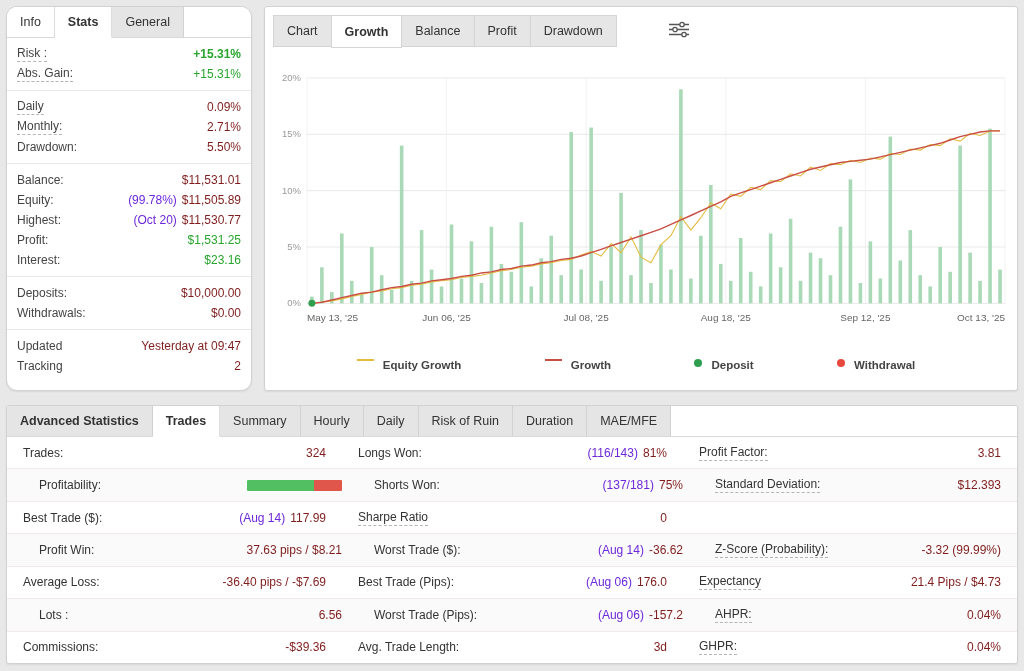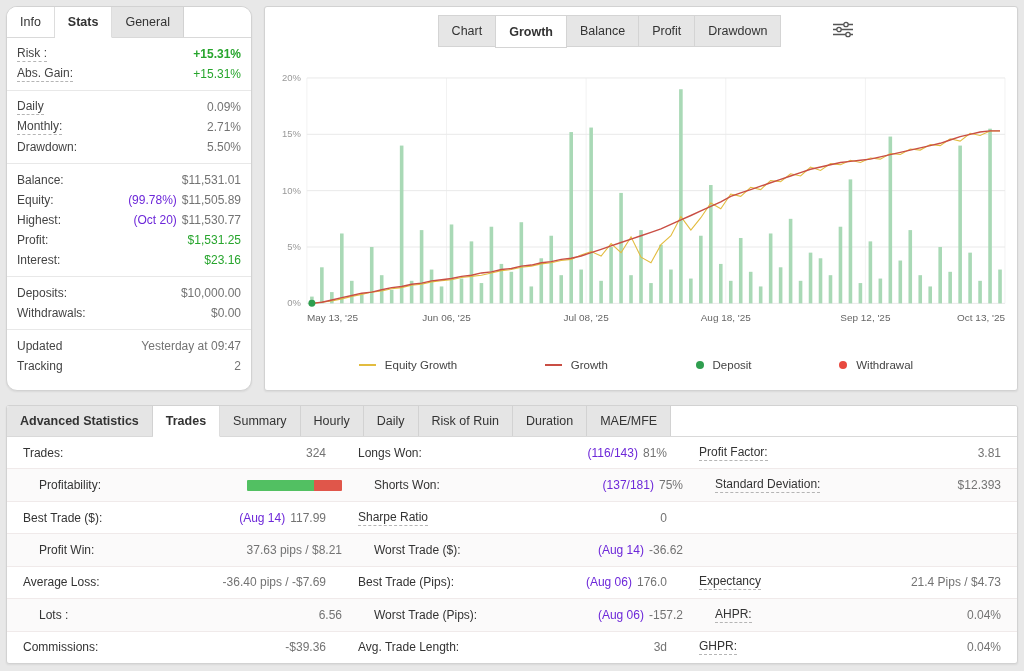--- a/index.html
+++ b/index.html
@@ -16,43 +16,43 @@
   .chart-panel{flex:1;height:385px;display:flex;flex-direction:column;}
   .bottom-panel{margin:14px 6px 0 6px;height:259px;display:flex;flex-direction:column;}
 
   
   .tabs{display:flex;align-items:stretch;border-bottom:1px solid #d9d9d9;background:#fff;flex:none;}
   .tab{padding:8px 13px;font-size:12.5px;color:#333;cursor:pointer;border-right:1px solid #ddd;background:#fff;display:flex;align-items:center;gap:6px;white-space:nowrap;}
   .tab.gray{background:#e5e5e5;border-right:1px solid #d2d2d2;}
   .tab.bold .tab-label{font-weight:700;}
   .tab.active{background:#fff;font-weight:700;border-bottom:1px solid #fff;margin-bottom:-1px;}
   .badge{background:#ee6a5c;color:#fff;font-size:9px;font-weight:700;padding:2px 7px;border-radius:9px;line-height:1;}
-  .chart-tabs-row{display:flex;justify-content:center;align-items:flex-start;padding:8px 12px 4px 25px;flex:none;gap:48px;}
+  .chart-tabs-row{display:flex;justify-content:flex-start;align-items:flex-start;padding:8px 12px 4px 8px;flex:none;gap:48px;}
   .chart-tabs{display:flex;}
   .chart-tabs .tab{border:1px solid #d4d4d4;margin-left:-1px;background:#e6e6e6;}
   .chart-tabs .tab:first-child{margin-left:0;}
   .chart-tabs .tab.active{background:#fff;font-weight:700;}
   .chart-settings{padding:6px 4px;cursor:pointer;}
 
   
   .stats-body{flex:1;}
   .sgroup{padding:6px 10px;border-bottom:1px solid #e8e8e8;}
   .sgroup:last-child{border-bottom:none;}
   .srow{display:flex;justify-content:space-between;align-items:center;height:20px;}
   .slabel{color:#444;}
   .u{border-bottom:1px dashed #b5b5b5;padding-bottom:1px;}
   .sval{display:flex;align-items:center;}
   .prefix{color:#6d28d9;margin-right:5px;}
-  .vmain{color:#737373;}
+  .vmain{color:#7f1d1d;}
 
   
   .chart-area{flex:1;display:flex;align-items:center;padding:0 6px;}
   .chart-area svg{width:100%;display:block;}
   .legend{height:38px;flex:none;display:flex;align-items:center;justify-content:space-around;padding:0 60px 6px 50px;}
-  .legend-item{display:flex;align-items:center;gap:9px;}
+  .legend-item{display:flex;gap:9px;font-weight:bold;}
   .sw-line{width:17px;height:2px;display:inline-block;}
   .sw-dot{width:8px;height:8px;border-radius:50%;display:inline-block;}
   .legend-label{font-size:11.5px;color:#444;}
 
   
   .ttable{flex:1;display:flex;flex-direction:column;}
   .trow{display:grid;grid-template-columns:335px 341px 1fr;flex:1;border-bottom:1px solid #f0eaea;}
   .trow:last-child{border-bottom:none;}
   .trow.alt{background:#fbfafa;padding-left:16px;}
   .tcell{display:flex;justify-content:space-between;align-items:center;padding:0 16px;}
@@ -428,20 +428,26 @@
             <span class="vmain">37.63 pips / $8.21</span>
           </span>
         </div>
         <div class="tcell">
           <span class="tlabel">Worst Trade ($):</span>
           <span class="tval">
             <span class="prefix">(Aug 14)</span>
             <span class="vmain">-36.62</span>
           </span>
         </div>
+        <div class="tcell">
+          <span class="tlabel u">Z-Score (Probability):</span>
+          <span class="tval">
+            <span class="vmain">-3.32 (99.99%)</span>
+          </span>
+        </div>
       </div>
       <div class="trow">
         <div class="tcell">
           <span class="tlabel">Average Loss:</span>
           <span class="tval">
             <span class="vmain">-36.40 pips / -$7.69</span>
           </span>
         </div>
         <div class="tcell">
           <span class="tlabel">Best Trade (Pips):</span>

